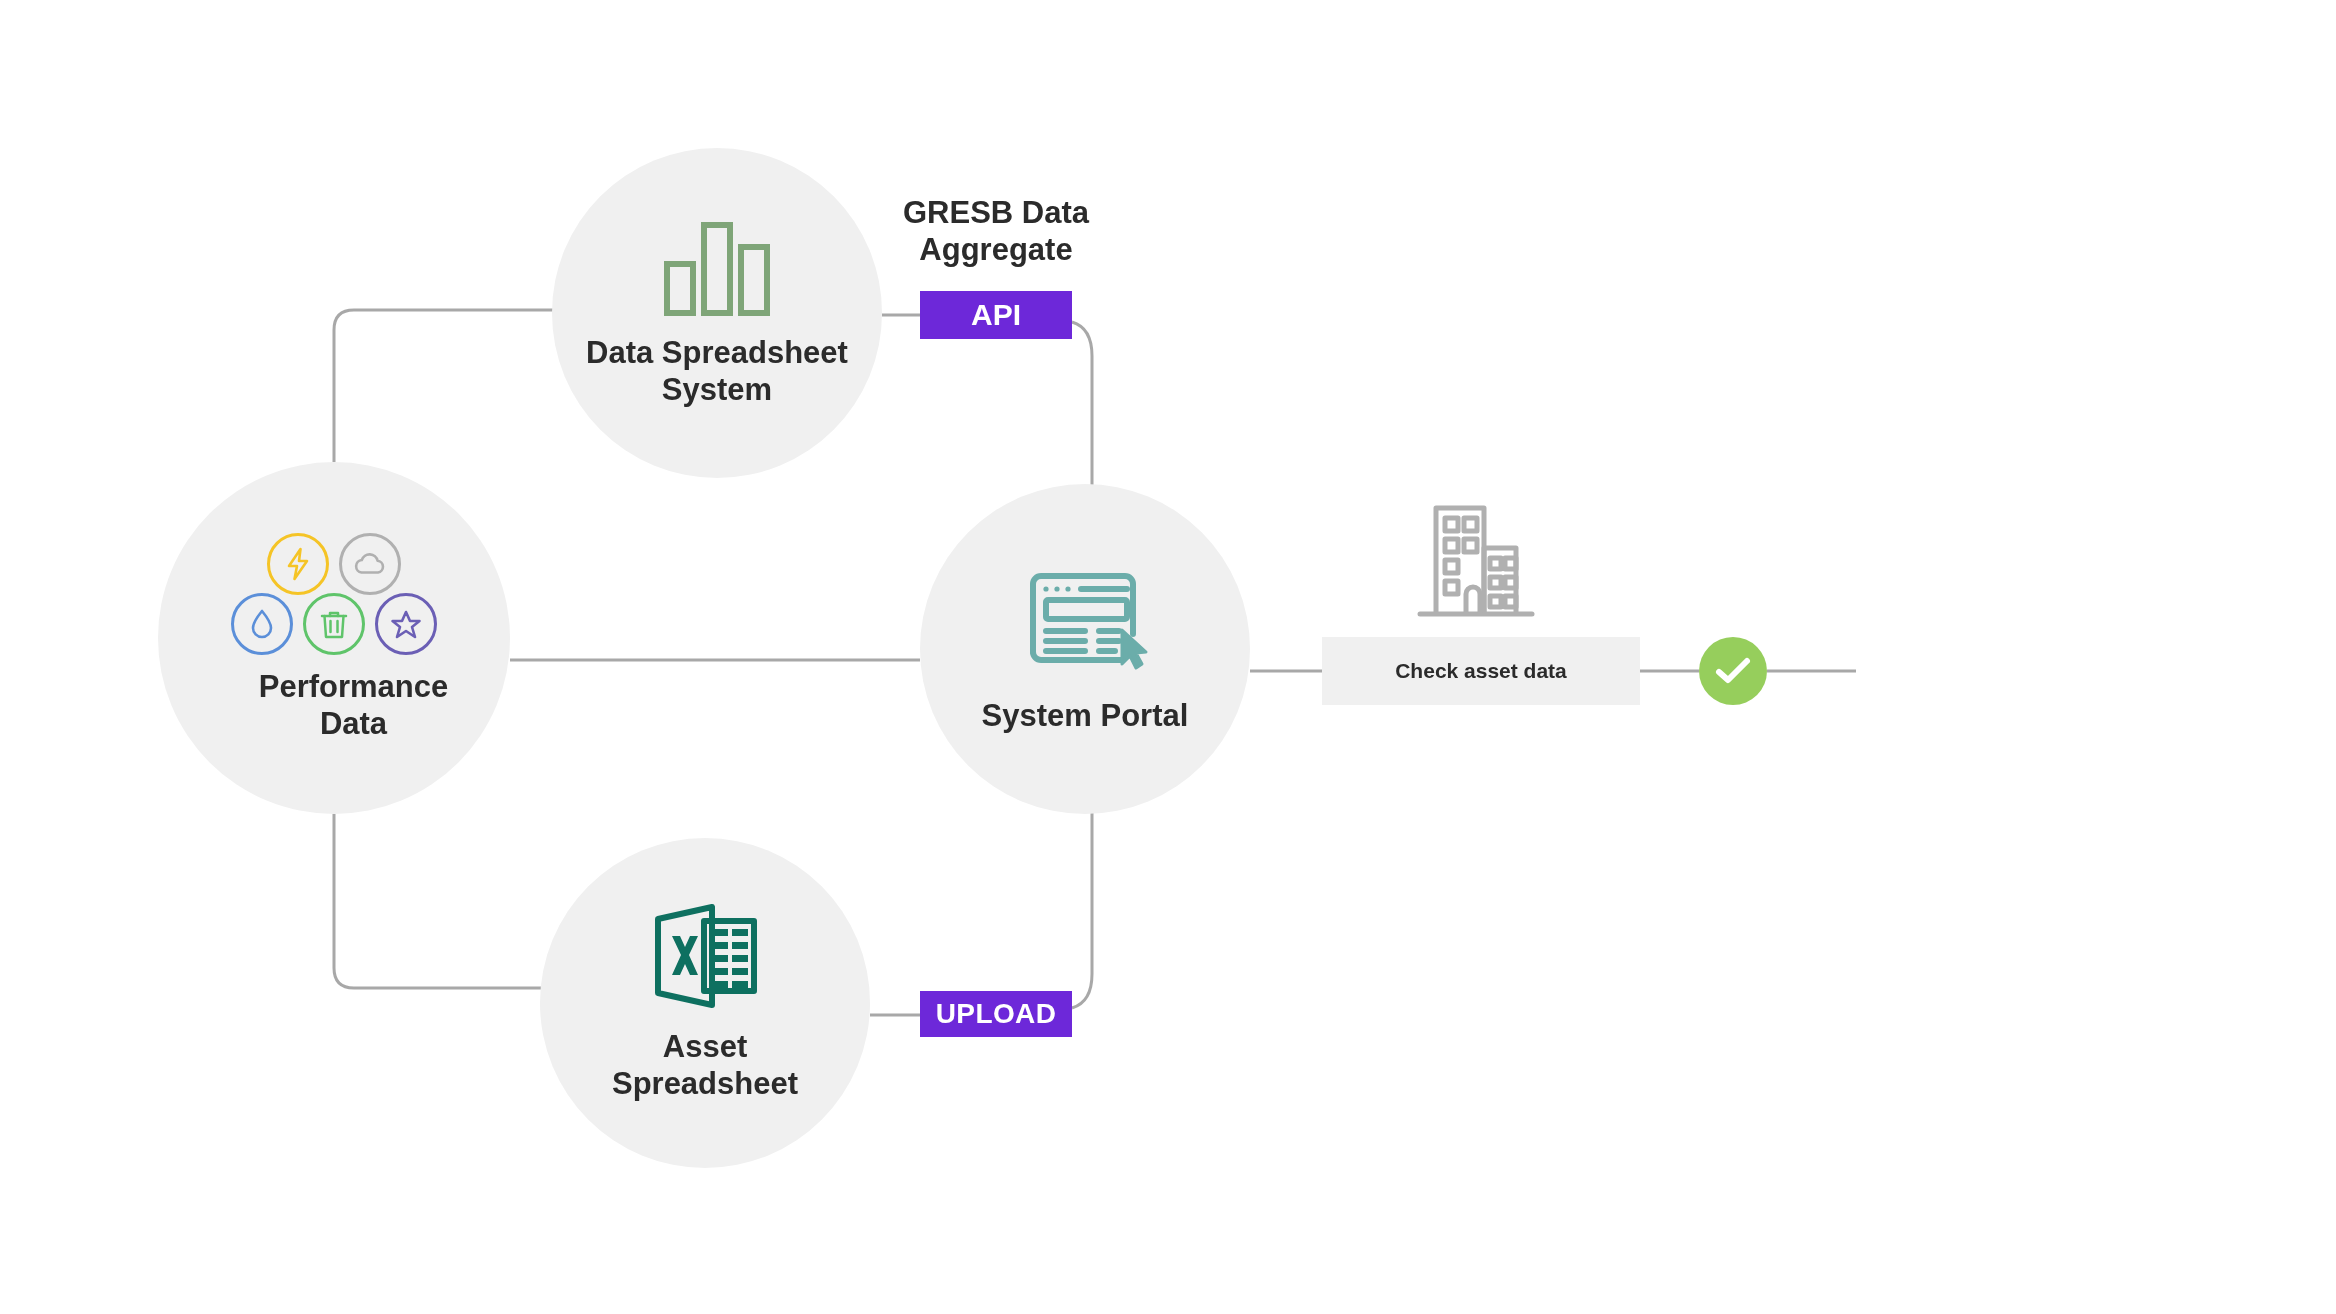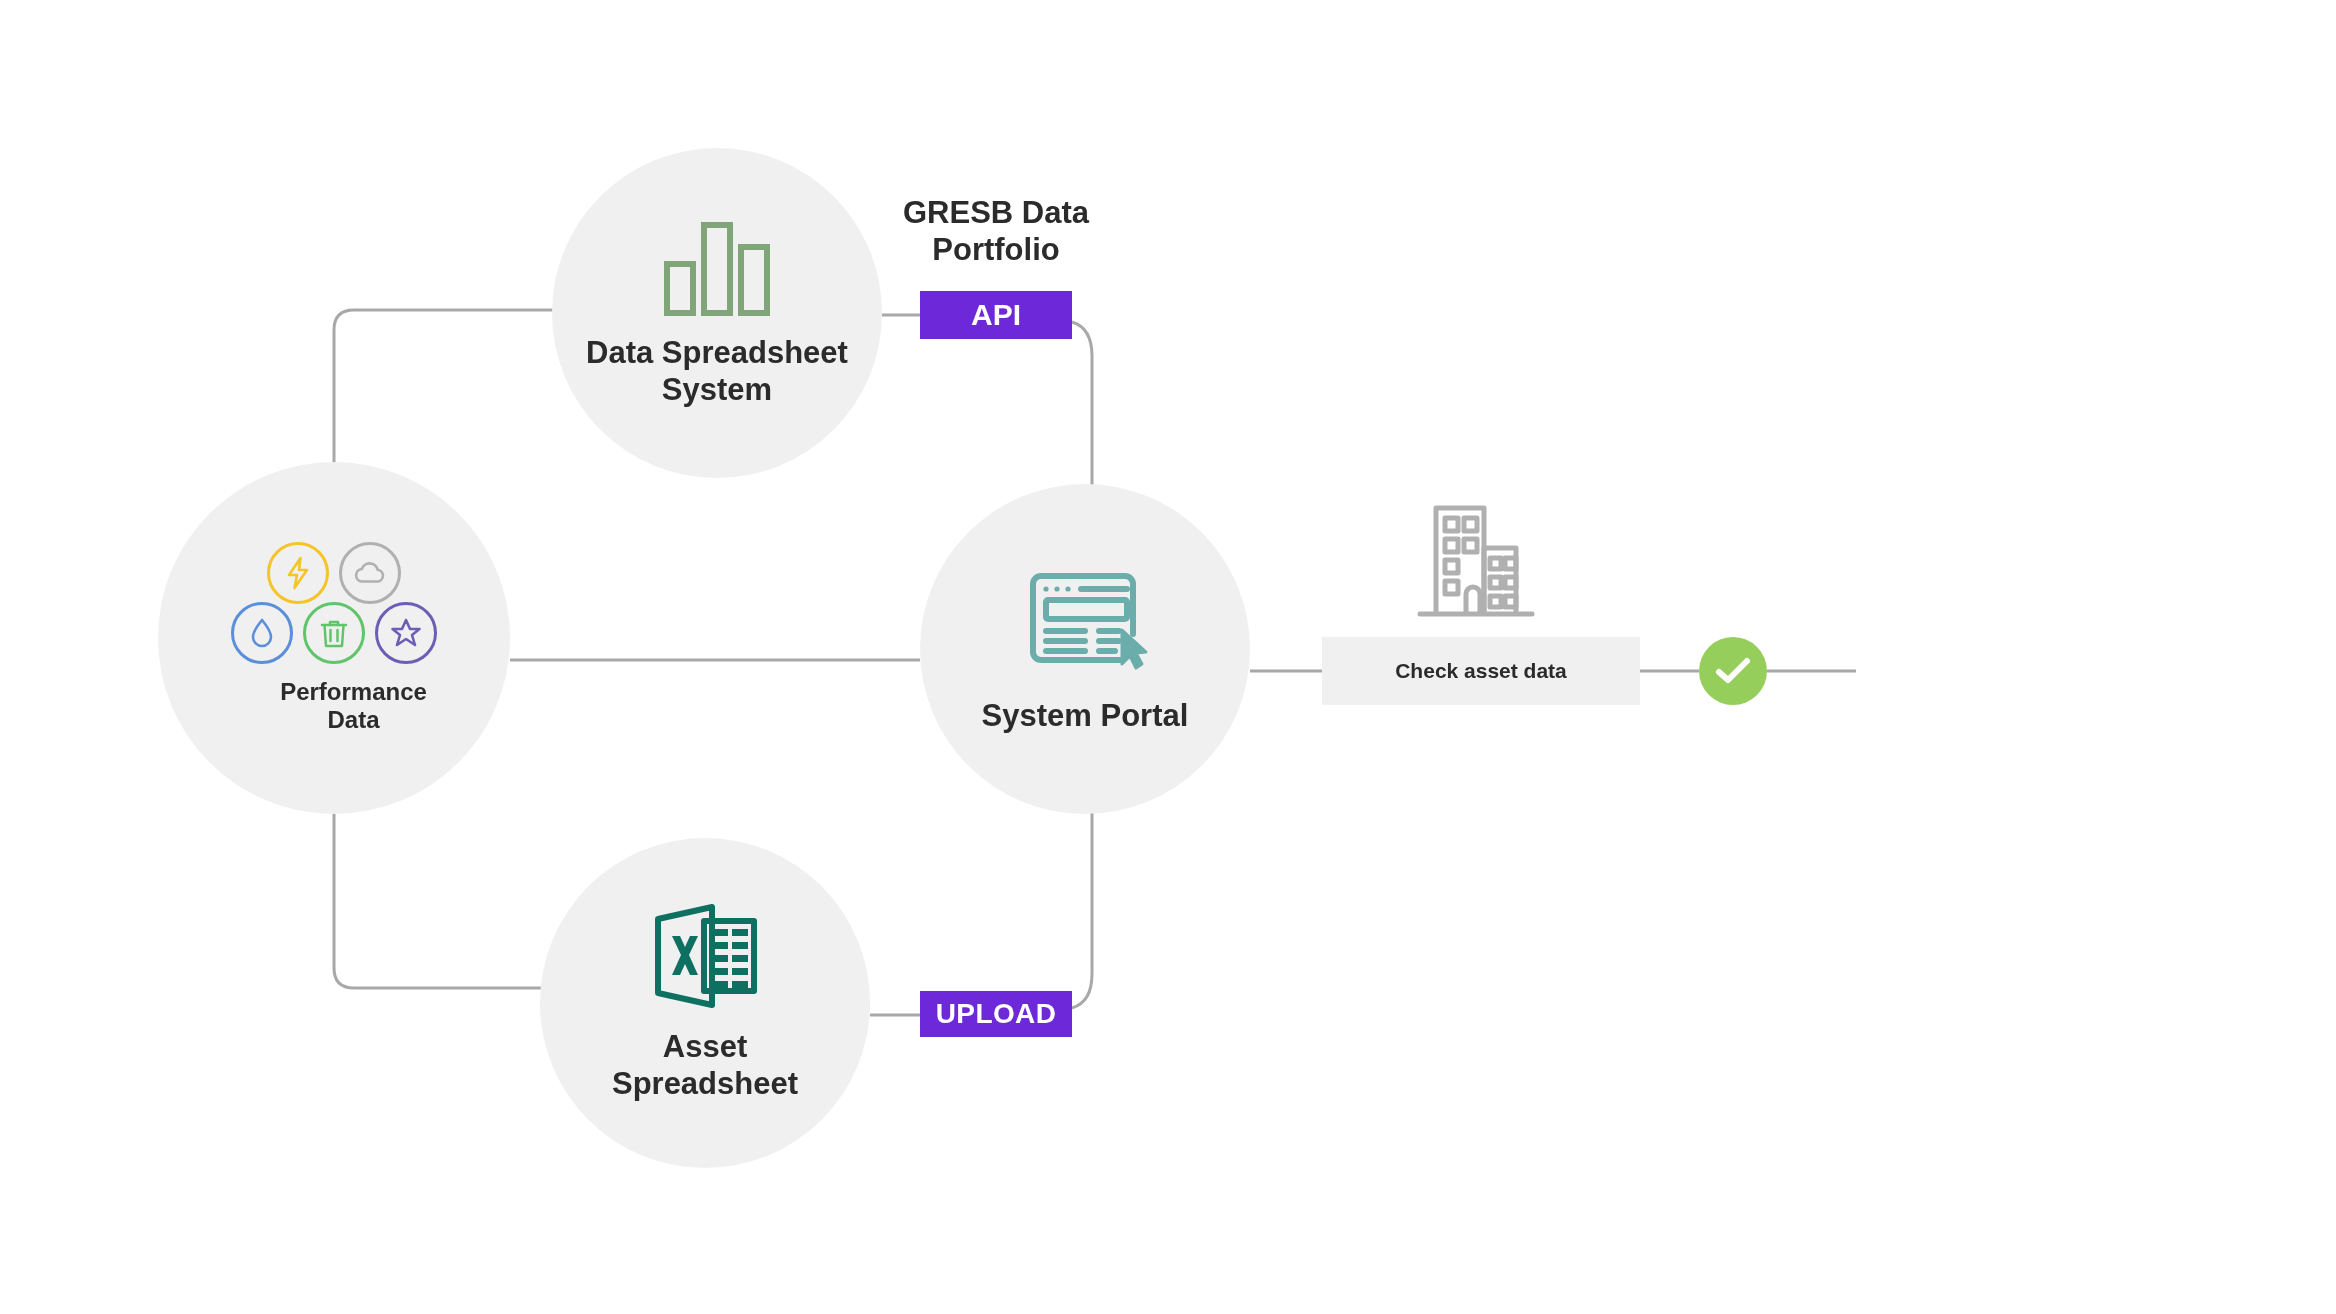--- a/index.html
+++ b/index.html
@@ -44,21 +44,21 @@
     color: #2b2b2b;
     font-weight: bold;
     line-height: 1.18;
     white-space: pre-line;
   }
   #node-performance {
     left: 158px; top: 462px;
     width: 352px; height: 352px;
   }
   #node-performance .node-label {
-    font-size: 24px;
+    font-size: 31px;
     margin-top: 14px;
     margin-left: 39px;
   }
   #node-dms {
     left: 552px; top: 148px;
     width: 330px; height: 330px;
   }
   #node-dms .node-label {
     font-size: 31px;
     margin-top: 18px;
@@ -300,21 +300,21 @@
         </g>
         <path d="M22 33 L30 33 L35 44 L40 33 L48 33 L39 52 L48 72 L40 72 L35 61 L30 72 L22 72 L31 52 Z" fill="#0e7060"></path>
       </svg>
     </span>
     <div class="node-label">Asset
 Spreadsheet</div>
   </div>
 
 
   <div id="gresb-caption">GRESB Data
-Portfolio</div>
+Aggregate</div>
 
   <div class="badge" id="badge-api">API</div>
   <div class="badge" id="badge-upload">UPLOAD</div>
 
   <span id="building-icon">
     <svg class="icon-block" width="124" height="130" viewBox="0 0 124 130" fill="none" stroke="#b0b0b0" stroke-width="5" stroke-linejoin="round" stroke-linecap="round">
       <path d="M22 120 V16 h48 v104"></path>
       <path d="M70 120 V56 h32 v64"></path>
       <path d="M6 122 H118"></path>
       <rect x="31" y="26" width="13" height="13"></rect>

